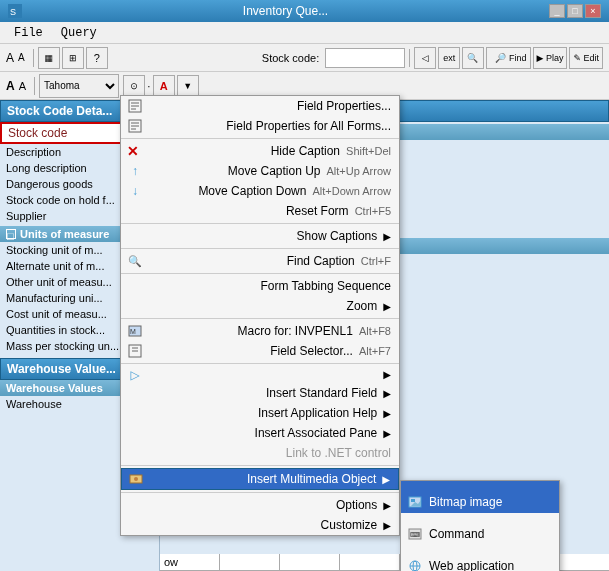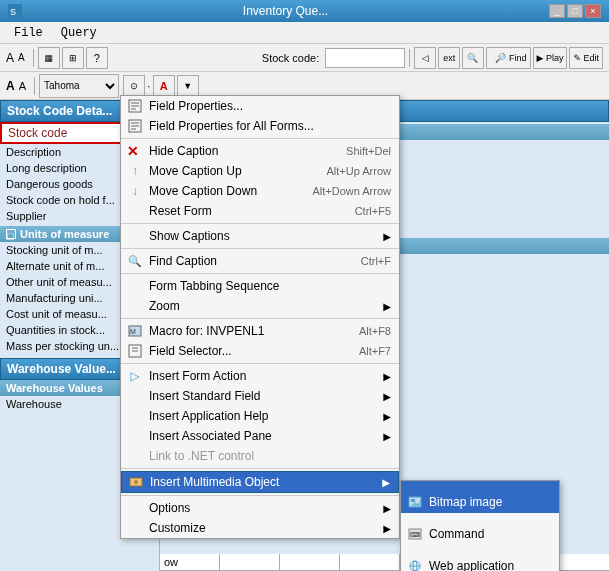--- a/index.html
+++ b/index.html
@@ -243,20 +243,21 @@
     
     .context-menu {
       position: absolute;
       top: 95px;
       left: 120px;
       width: 280px;
       background: #f5f5f5;
       border: 1px solid #999;
       box-shadow: 2px 2px 6px rgba(0,0,0,0.3);
       z-index: 100;
+      text-align: right;
     }
 
     .ctx-item {
       display: flex;
       align-items: center;
       padding: 3px 8px 3px 28px;
       font-size: 12px;
       cursor: pointer;
       position: relative;
       gap: 6px;
@@ -562,21 +563,20 @@
           <line x1="4" y1="4" x2="10" y2="4" stroke="#666"></line>
           <line x1="4" y1="7" x2="10" y2="7" stroke="#666"></line>
         </svg>
     </span>
     <span class="ctx-item-label">Field Selector...</span>
     <span class="ctx-item-shortcut">Alt+F7</span>
   </div>
   <div class="ctx-separator"></div>
   <div class="ctx-item">
     <span class="ctx-item-icon" style="color:#4a9fd4;font-size:12px;">▷</span>
-    <span class="ctx-item-label">Insert Form Action</span>
     <span class="ctx-item-arrow">▶</span>
   </div>
   <div class="ctx-item">
     <span class="ctx-item-label">Insert Standard Field</span>
     <span class="ctx-item-arrow">▶</span>
   </div>
   <div class="ctx-item">
     <span class="ctx-item-label">Insert Application Help</span>
     <span class="ctx-item-arrow">▶</span>
   </div>

